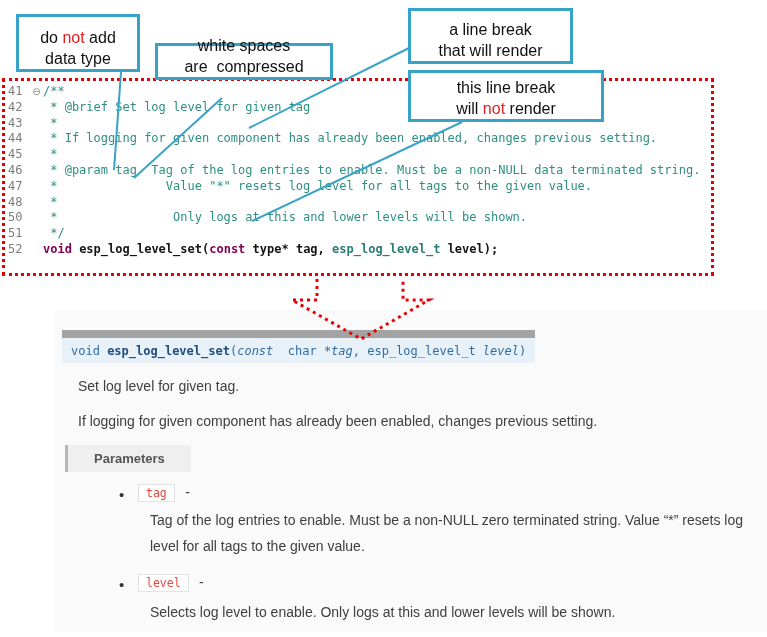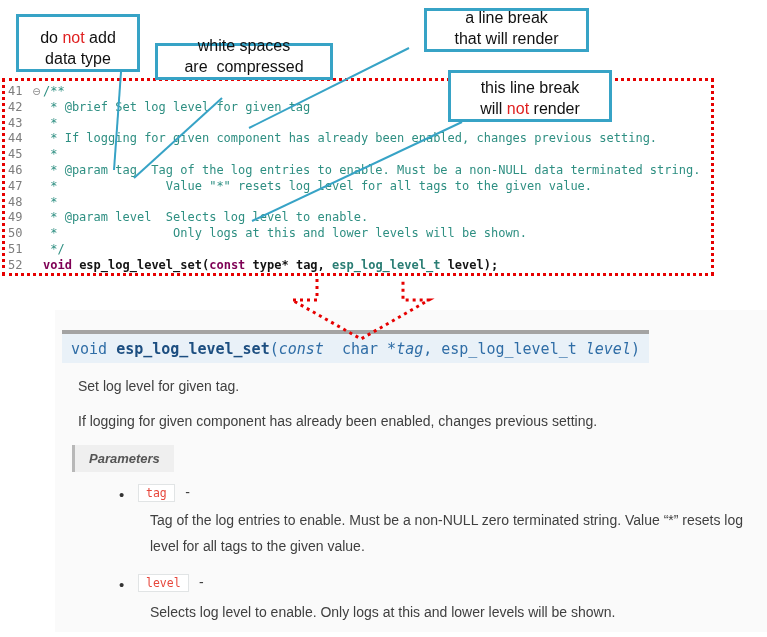--- a/index.html
+++ b/index.html
@@ -24,29 +24,29 @@
   .kw{color:#7f0055;font-weight:bold;}
   .fn{color:#141414;font-weight:bold;}
   .pln{color:#141414;font-weight:bold;}
   .typ{color:#2a7d74;font-weight:bold;}
   
   .overlay{position:absolute;left:0;top:0;z-index:2;pointer-events:none;}
   
   .doc-panel{position:absolute;left:55px;top:310px;width:712px;height:322px;
              background:#fafafa;z-index:1;color:#404040;}
   .sig-bar{position:absolute;left:7px;top:20px;display:inline-block;
-           background:#e9f1f8;border-top:4px solid #a3a3a3;padding:6px 9px 5px 9px;
-           font-family:"DejaVu Sans Mono",monospace;font-size:15px;white-space:pre;}
+           background:#e9f1f8;border-top:8px solid #a3a3a3;padding:6px 9px 5px 9px;
+           font-family:"DejaVu Sans Mono",monospace;font-size:12px;white-space:pre;}
   .sg{color:#2f6da6;}
   .sgn{color:#1c4e80;font-weight:bold;}
   .sgi{color:#2f6da6;font-style:italic;}
   .doc-p{position:absolute;left:23px;font-size:14px;color:#404040;}
-  .param-head{position:absolute;left:17px;top:135px;background:#efefef;
-              border-left:3px solid #b8b8b8;padding:6px 14px;font-size:13px;
-              font-weight:bold;color:#555;font-style:italic;}
+  .param-head{position:absolute;left:10px;top:135px;background:#efefef;
+              border-left:3px solid #b8b8b8;padding:6px 26px;font-size:13px;
+              font-weight:bold;color:#555;}
   .bullet-dot{position:absolute;font-size:15px;color:#333;}
   .chip{display:inline-block;font-family:"DejaVu Sans Mono",monospace;font-size:11.5px;
         color:#e7473c;background:#fff;border:1px solid #e1e4e5;padding:1px 7px;}
   .dash{font-size:14px;color:#404040;margin-left:6px;}
   .param-text{position:absolute;left:95px;width:602px;font-size:14px;
               line-height:26px;color:#404040;}
   .chip-row{position:absolute;left:83px;}
 </style>
 </head>
 <body>
@@ -56,44 +56,43 @@
   <div class="code-frame"></div>
   <div class="editor">
       <div class="code-line"><span class="ln">41</span><span class="fold">⊖</span><span class="code"><span class="cmt">/**</span></span></div>
       <div class="code-line"><span class="ln">42</span><span class="fold"> </span><span class="code"><span class="cmt"> * @brief Set log level for given tag</span></span></div>
       <div class="code-line"><span class="ln">43</span><span class="fold"> </span><span class="code"><span class="cmt"> *</span></span></div>
       <div class="code-line"><span class="ln">44</span><span class="fold"> </span><span class="code"><span class="cmt"> * If logging for given component has already been enabled, changes previous setting.</span></span></div>
       <div class="code-line"><span class="ln">45</span><span class="fold"> </span><span class="code"><span class="cmt"> *</span></span></div>
       <div class="code-line"><span class="ln">46</span><span class="fold"> </span><span class="code"><span class="cmt"> * @param tag  Tag of the log entries to enable. Must be a non-NULL data terminated string.</span></span></div>
       <div class="code-line"><span class="ln">47</span><span class="fold"> </span><span class="code"><span class="cmt"> *               Value "*" resets log level for all tags to the given value.</span></span></div>
       <div class="code-line"><span class="ln">48</span><span class="fold"> </span><span class="code"><span class="cmt"> *</span></span></div>
-      <div class="code-line"><span class="ln">49</span><span class="fold"> </span><span class="code"><span class="cmt"> * @param level  Selects log level to enable.</span></span></div>
       <div class="code-line"><span class="ln">50</span><span class="fold"> </span><span class="code"><span class="cmt"> *                Only logs at this and lower levels will be shown.</span></span></div>
       <div class="code-line"><span class="ln">51</span><span class="fold"> </span><span class="code"><span class="cmt"> */</span></span></div>
       <div class="code-line"><span class="ln">52</span><span class="fold"> </span><span class="code"><span class="kw">void</span><span class="pln"> </span><span class="fn">esp_log_level_set</span><span class="pln">(</span><span class="kw">const</span><span class="pln"> type* tag, </span><span class="typ">esp_log_level_t</span><span class="pln"> level);</span></span></div>
     </div>
 
   <svg class="overlay" width="767" height="637" viewBox="0 0 767 637">
     <line x1="121" y1="72" x2="114" y2="170" stroke="#37a3c6" stroke-width="2"></line>
     <line x1="222" y1="98" x2="134" y2="178" stroke="#37a3c6" stroke-width="2"></line>
     <line x1="409" y1="48" x2="249" y2="128" stroke="#37a3c6" stroke-width="2"></line>
     <line x1="462" y1="122" x2="252" y2="221" stroke="#37a3c6" stroke-width="2"></line>
     <path d="M317,279 L317,300 L292,300 L361,339 L429,300 L403,300 L403,279" fill="none" stroke="#e60000" stroke-width="3" stroke-dasharray="3 4"></path>
   </svg>
 
   <div class="callout" style="left:16px;top:14px;width:124px;height:58px;">
     <span><span>do </span><span class="red">not</span><span> add</span><br><span>data type</span></span>
   </div>
   <div class="callout" style="left:155px;top:43px;width:178px;height:37px;">
     <span><span>white spaces</span><br><span>are  compressed</span></span>
   </div>
-  <div class="callout" style="left:408px;top:8px;width:165px;height:44px;margin-left:16px;">
+  <div class="callout" style="left:408px;top:8px;width:165px;height:56px;">
     <span><span>a line break</span><br><span>that will render</span></span>
   </div>
-  <div class="callout" style="left:408px;top:70px;width:164px;height:52px;margin-left:40px;">
+  <div class="callout" style="left:408px;top:70px;width:196px;height:52px;">
     <span><span>this line break</span><br><span>will </span><span class="red">not</span><span> render</span></span>
   </div>
 
   <div class="doc-panel">
 
     <div class="sig-bar"><span><span class="sg">void </span><span class="sgn">esp_log_level_set</span><span class="sg">(</span><span class="sgi">const</span><span class="sg">  char *</span><span class="sgi">tag</span><span class="sg">, esp_log_level_t </span><span class="sgi">level</span><span class="sg">)</span></span></div>
 
     <div class="doc-p" style="top:68px;">Set log level for given tag.</div>
 
     <div class="doc-p" style="top:103px;">If logging for given component has already been enabled, changes previous setting.</div>

